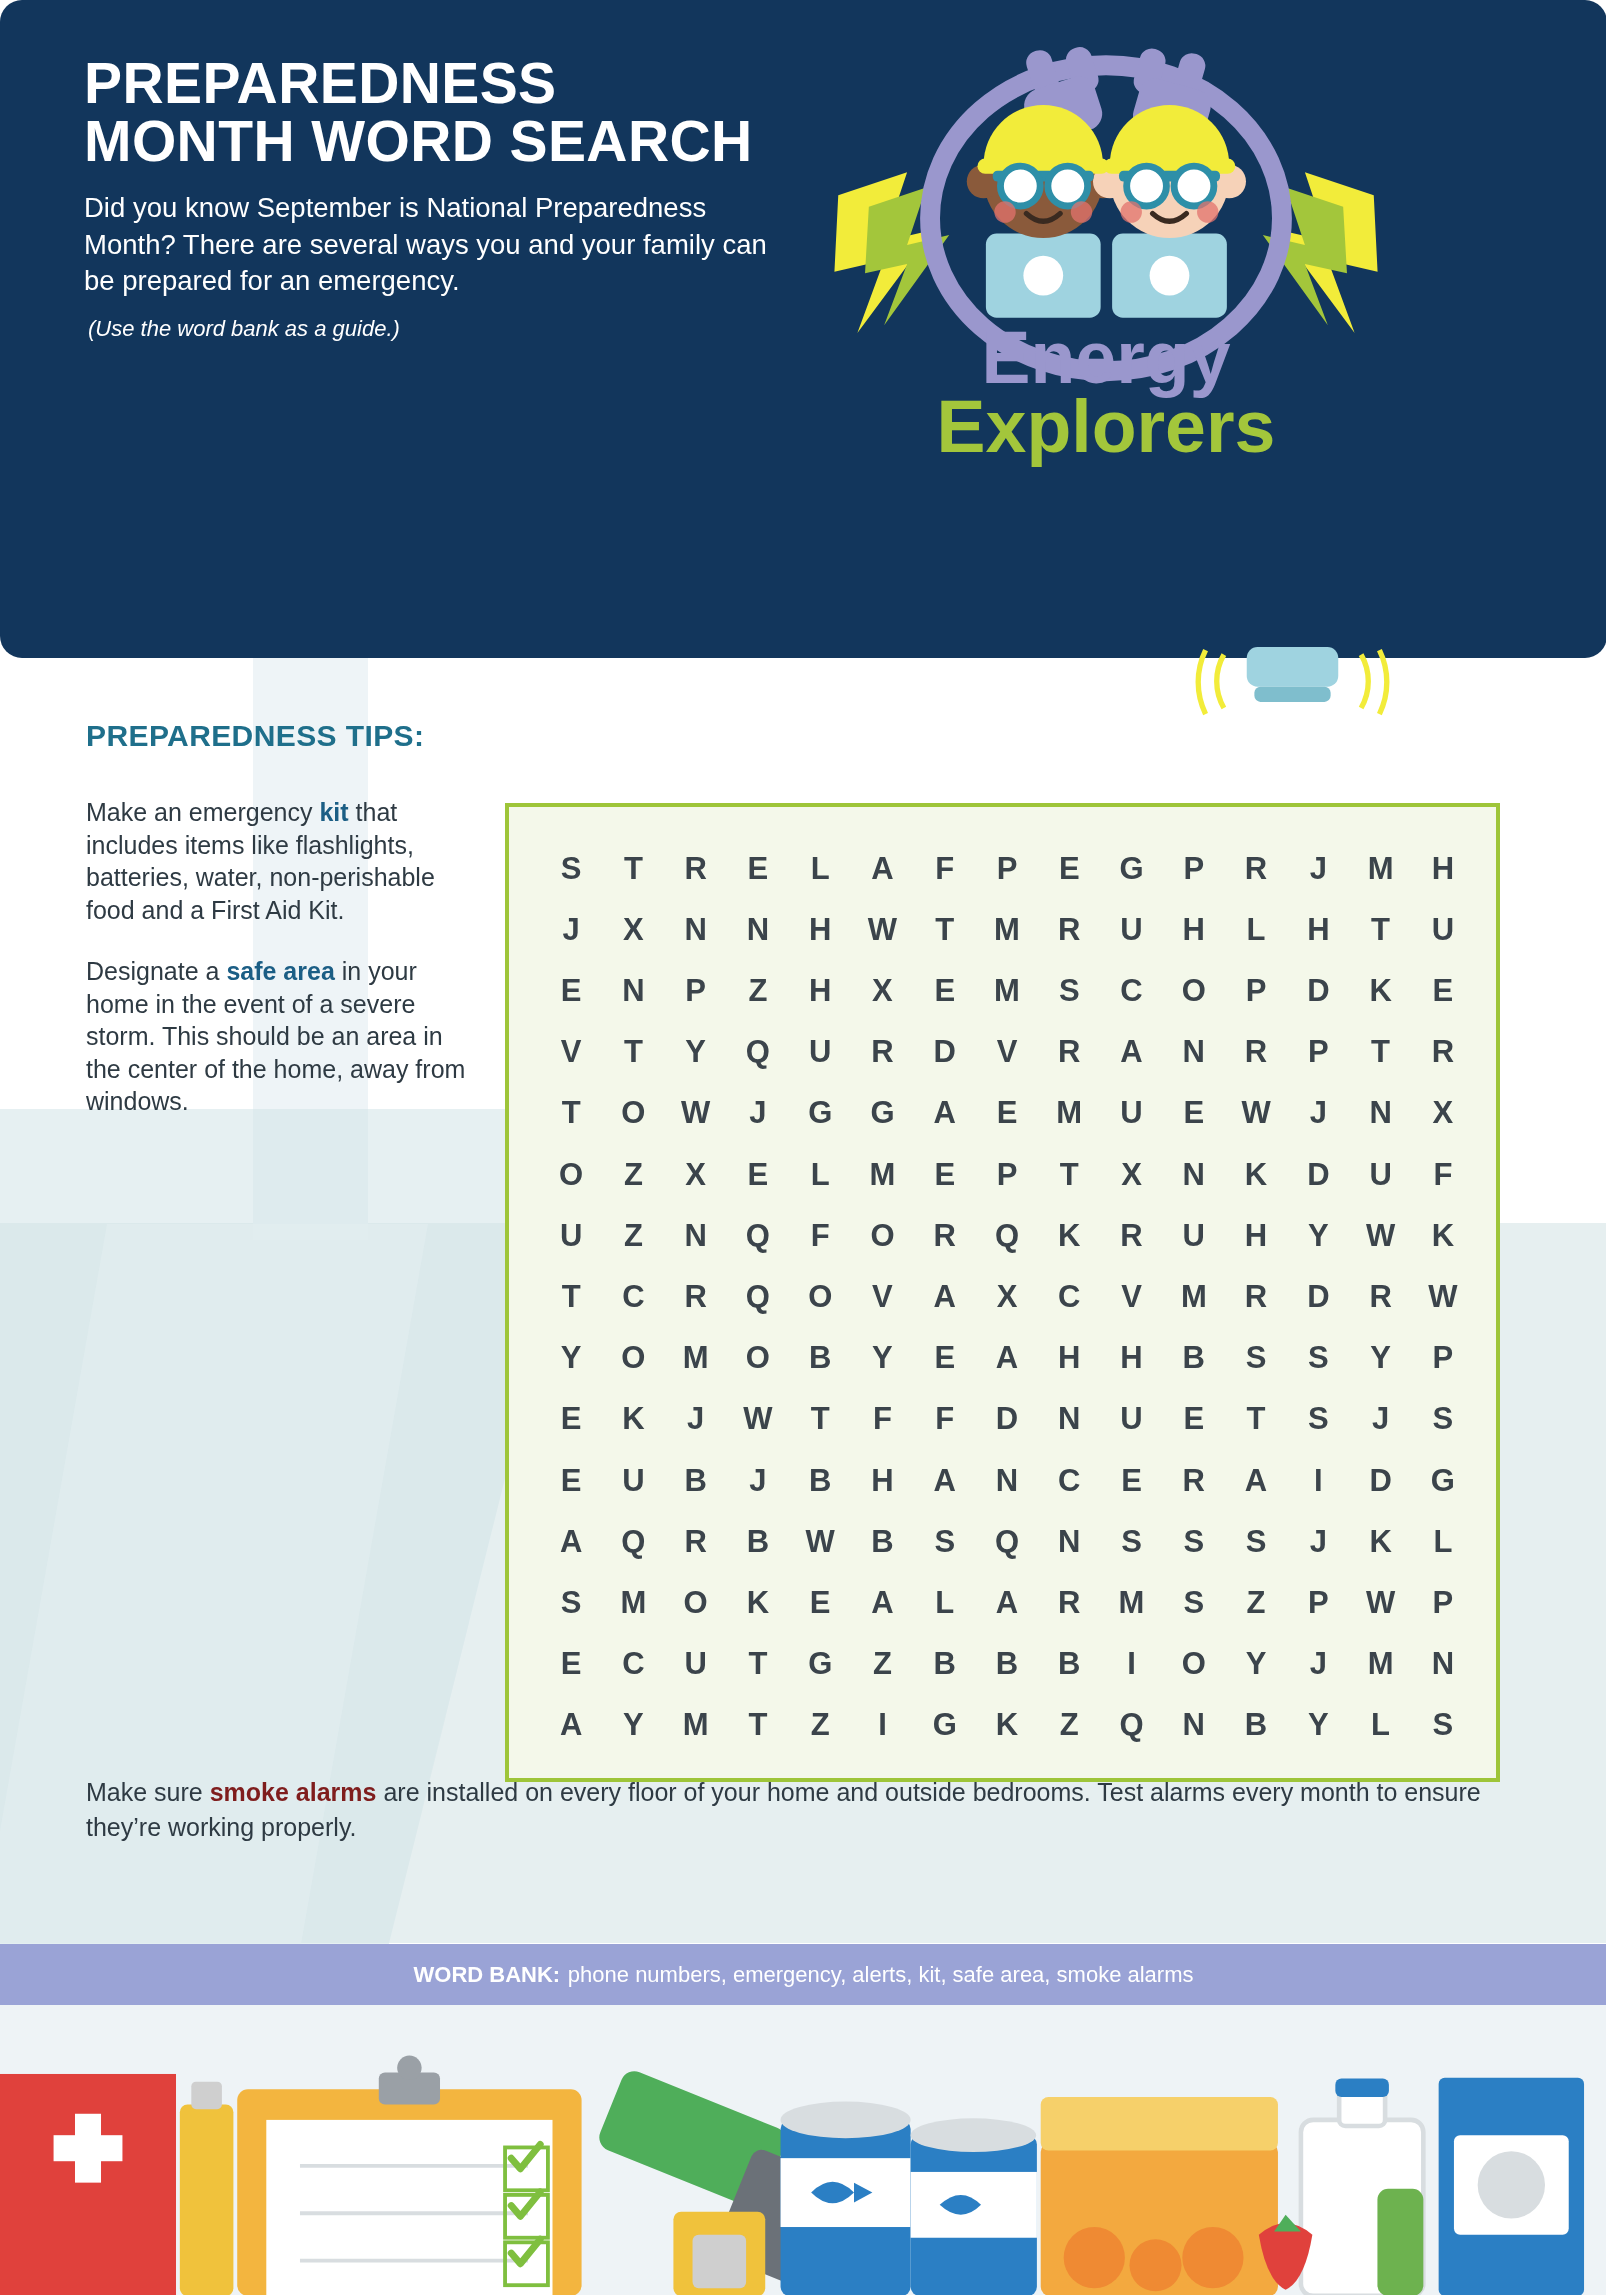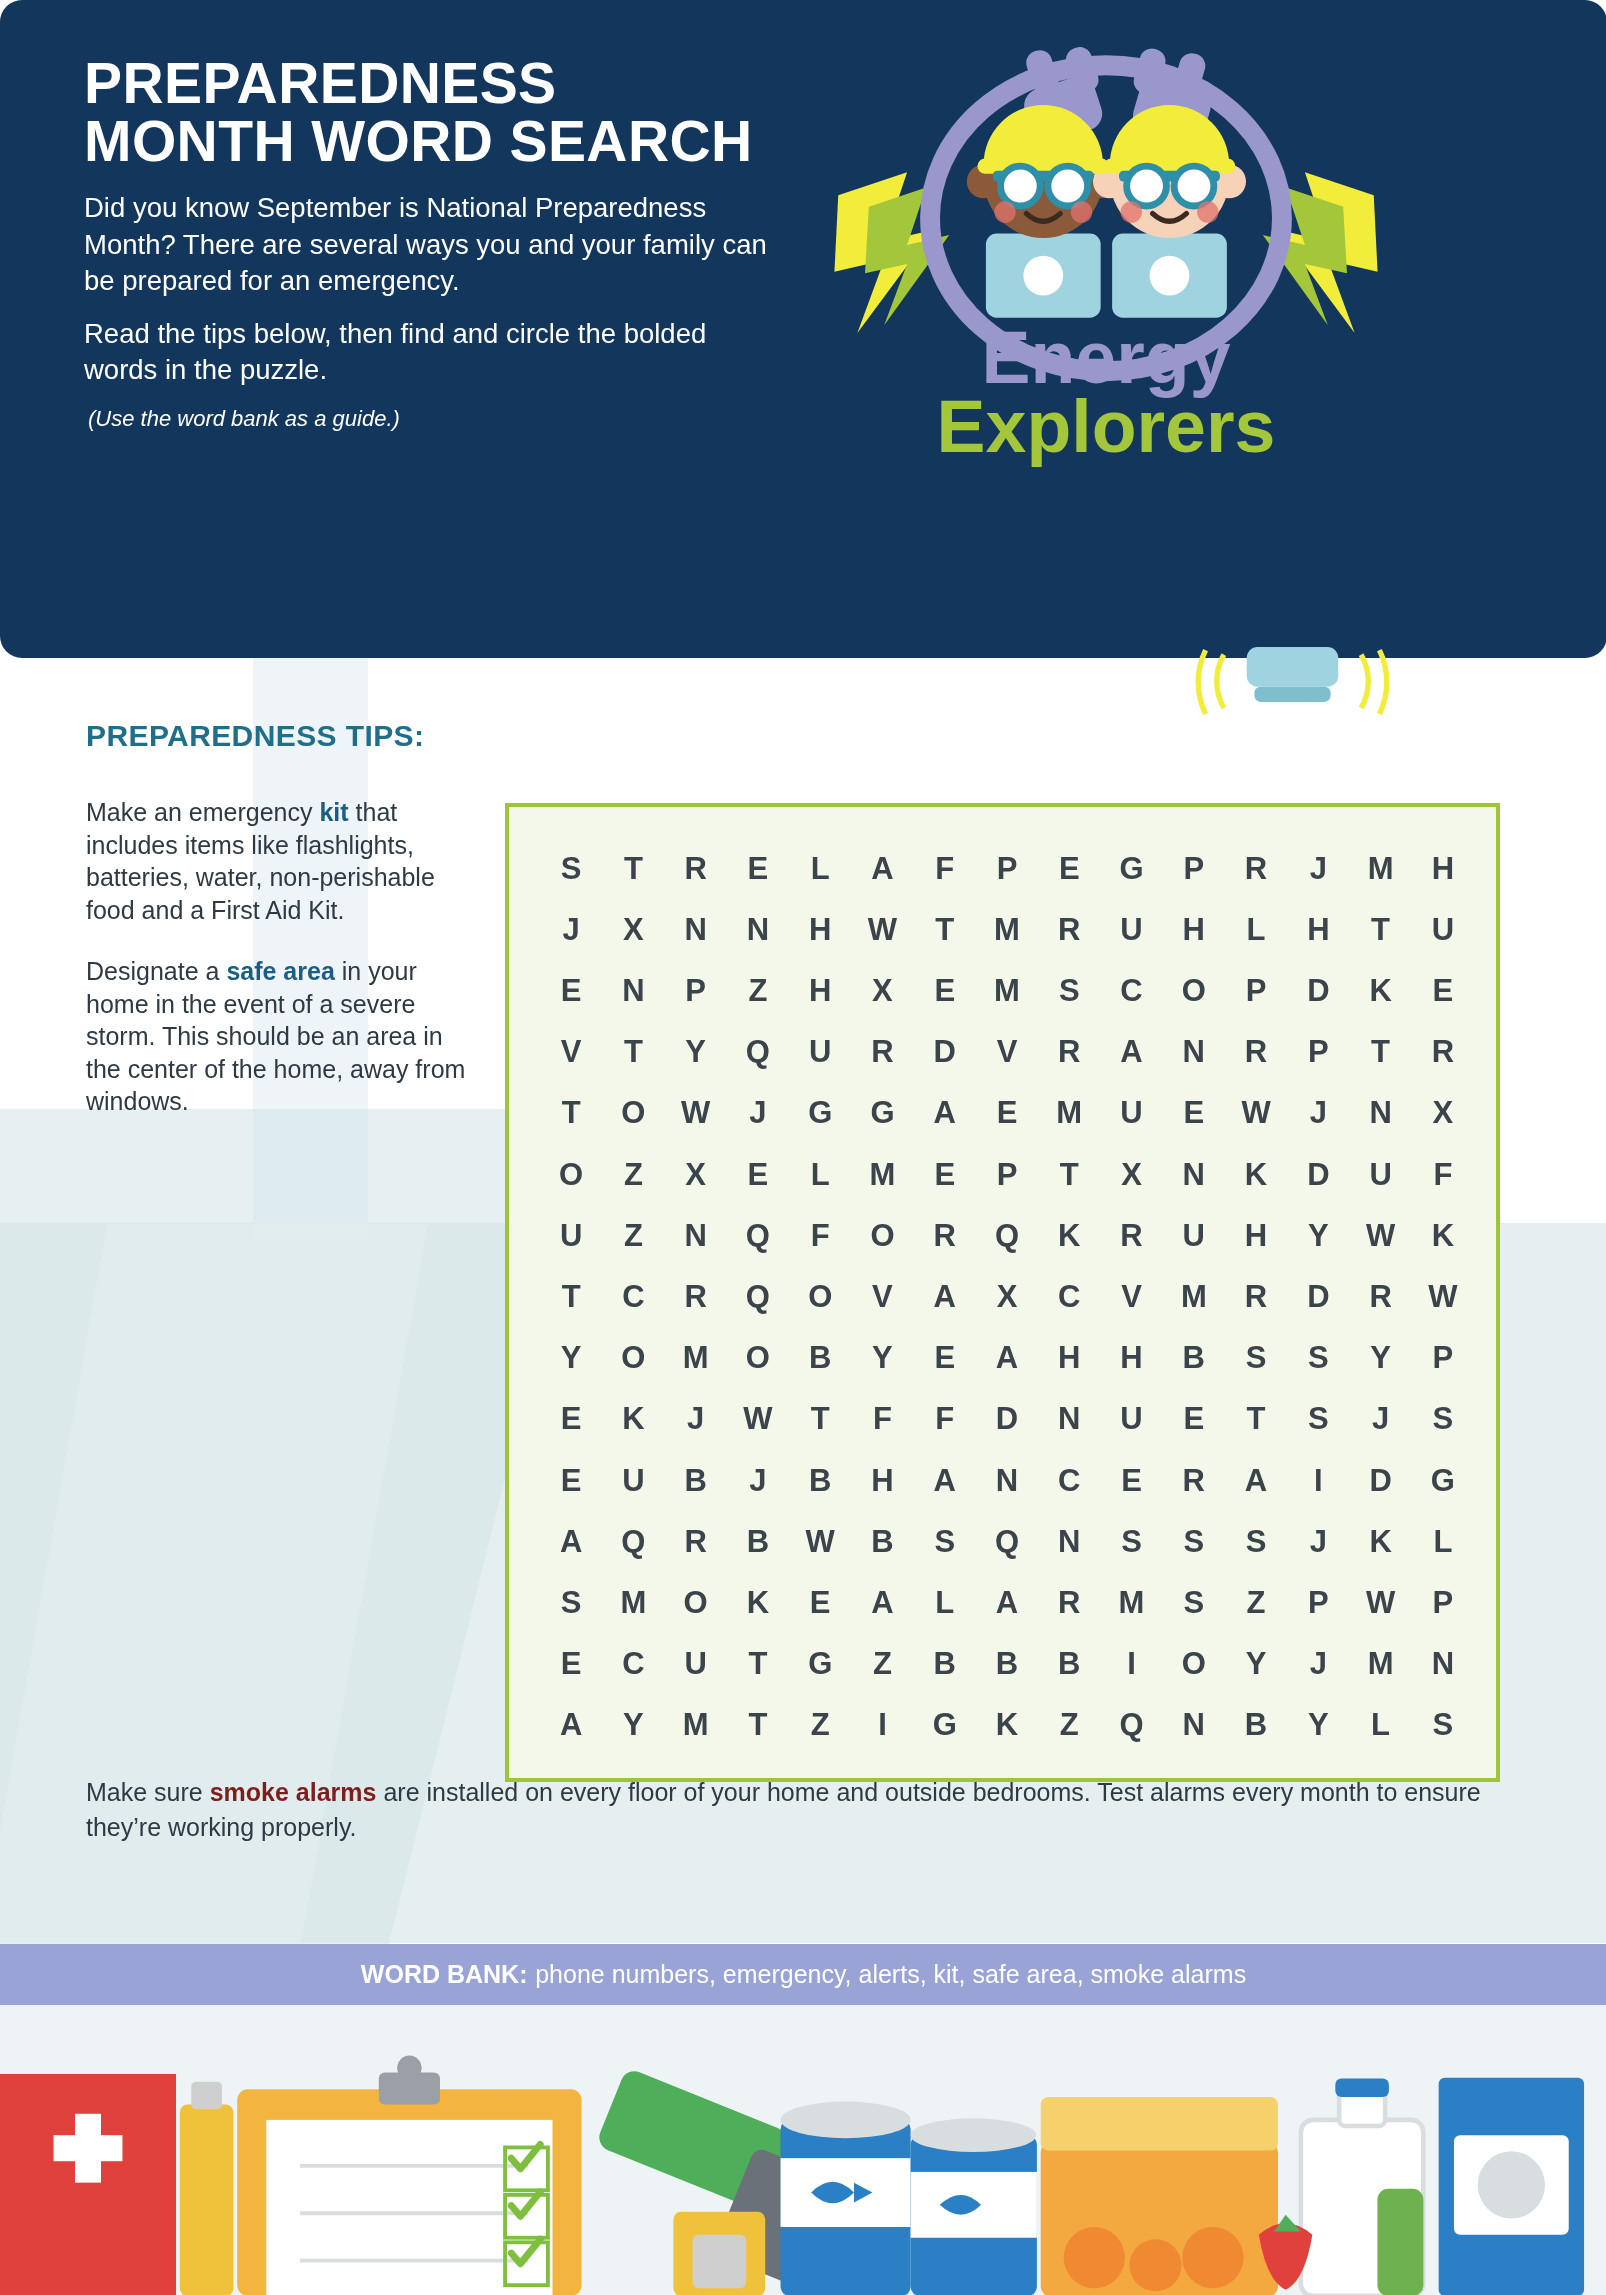--- a/index.html
+++ b/index.html
@@ -113,39 +113,38 @@
     font-size:31px;
     font-weight:bold;
     font-family:"Liberation Sans", sans-serif;
   }
 
   
   .wordbank {
     position:absolute; left:0; top:1944px; width:1607px; height:61px;
     background:#9aa3d6;
     display:flex; align-items:center; justify-content:center;
-    color:#ffffff; font-size:25px;
+    color:#ffffff; font-size:22px;
   }
   .wordbank b { margin-right:7.7px; }
 
   
   .footer {
     position:absolute; left:0; top:2005px; width:1607px; height:291px;
     background:#eef3f6;
     overflow:hidden;
   }
 </style>
 </head>
 <body>
 
 <div class="header">
   <div class="header-left">
     <h1 class="title">PREPAREDNESS MONTH WORD SEARCH</h1>
     <p class="header-p">Did you know September is National Preparedness Month? There are several ways you and your family can be prepared for an emergency.</p>
-    <p class="header-p">Read the tips below, then find and circle the bolded words in the puzzle.</p>
     <p class="header-note">(Use the word bank as a guide.)</p>
   </div>
 
   <div class="logo">
     <svg width="612" height="536" viewBox="0 0 800 700" xmlns="http://www.w3.org/2000/svg">
 
       <polygon points="50,200 140,170 110,260 175,245 75,380 110,285 45,300" fill="#f2ec3a"></polygon>
       <polygon points="90,215 165,190 140,265 195,252 110,370 140,290 85,302" fill="#a3c63b"></polygon>
       <polygon points="750,200 660,170 690,260 625,245 725,380 690,285 755,300" fill="#f2ec3a"></polygon>
       <polygon points="710,215 635,190 660,265 605,252 690,370 660,290 715,302" fill="#a3c63b"></polygon>

